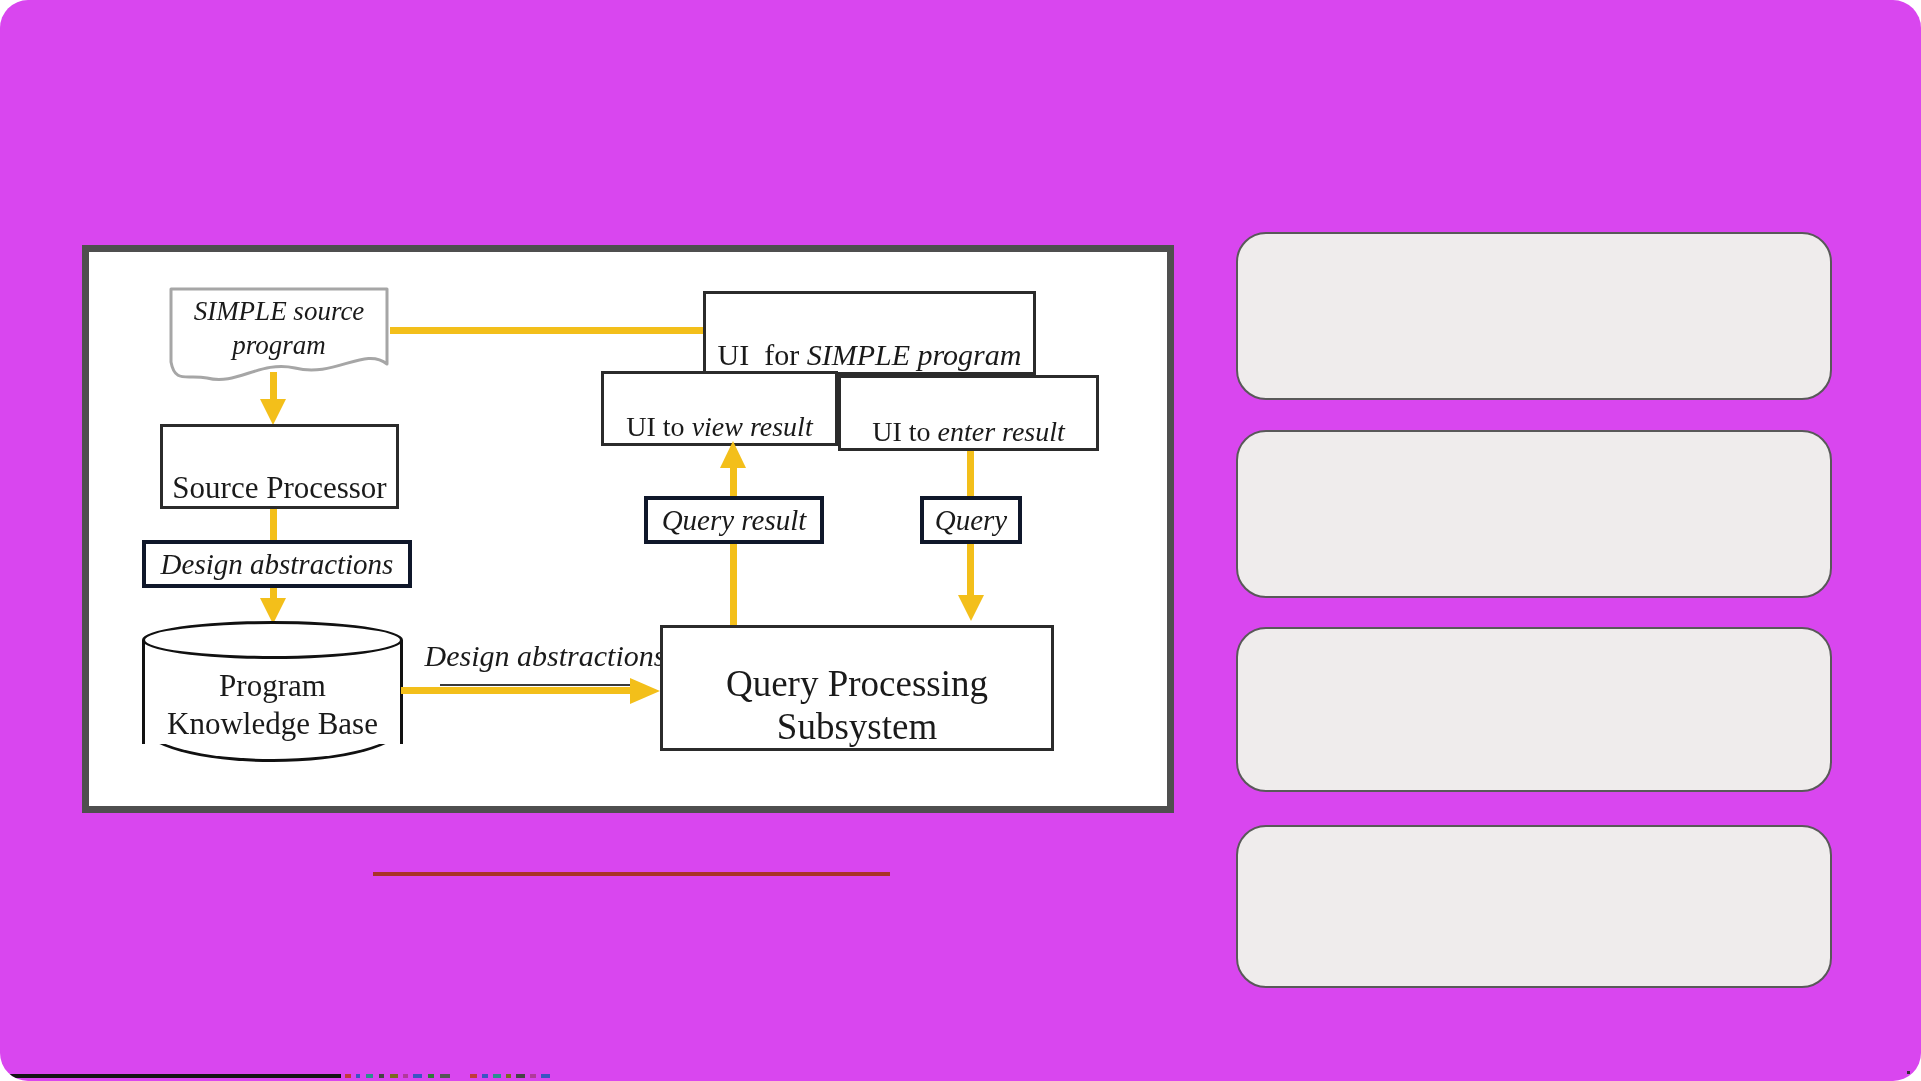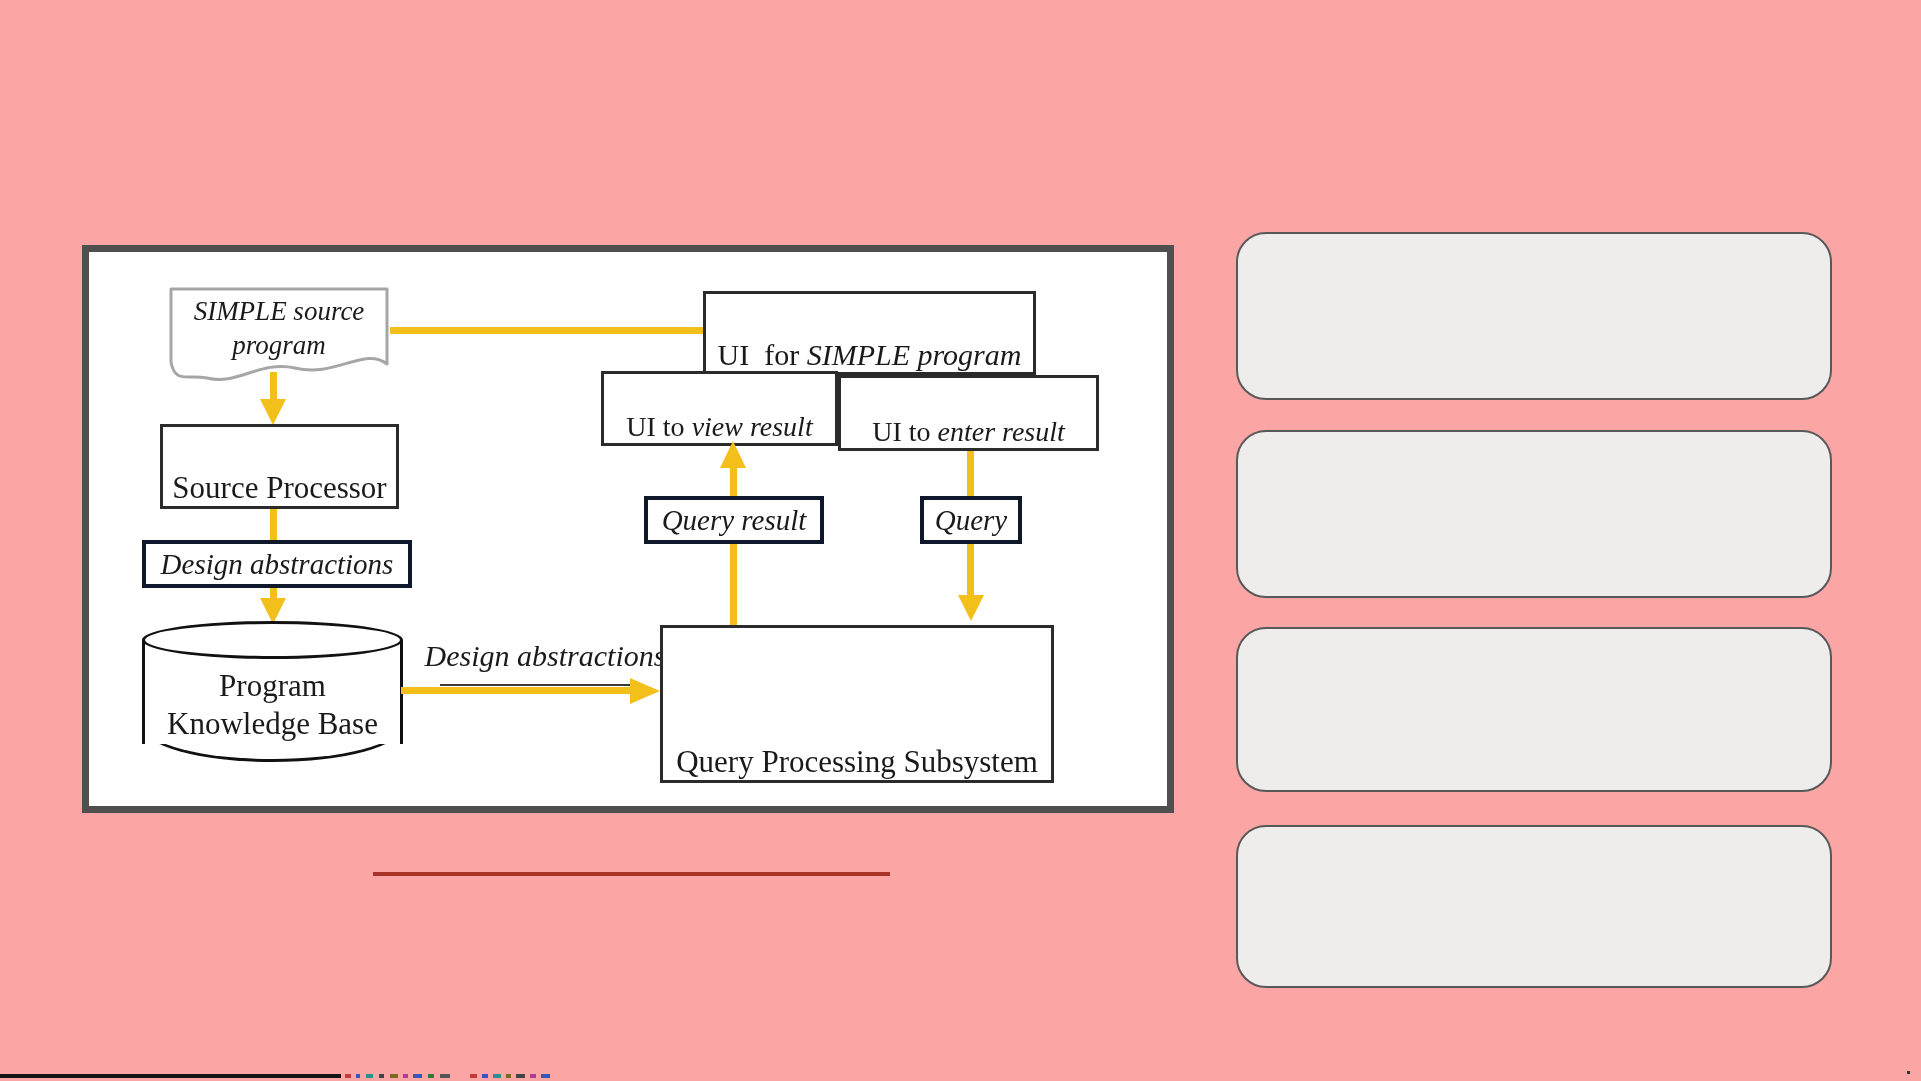--- a/index.html
+++ b/index.html
@@ -1,18 +1,18 @@
 <!DOCTYPE html>
 <html><head>
 <meta charset="utf-8">
 <style>
   * { box-sizing: border-box; margin: 0; padding: 0; }
   html,body { background:#ffffff; }
   body { font-family: "Liberation Serif", serif; color:#1a1a1a; }
-  .screen { position:relative; width:1921px; height:1081px; background:#fca5a5; overflow:hidden; }
+  .screen { position:relative; width:1921px; height:1081px; background:#d946ef; overflow:hidden;border-radius:28px; }
 
   
   .frame { position:absolute; left:82px; top:245px; width:1092px; height:568px;
            border:7px solid #4F4F4F; background:#fff; }
 
   
   .node { position:absolute; background:#fff; border:3px solid #2B2B2B;
           display:flex; align-items:flex-end; justify-content:center; text-align:center; }
   .keepsp { white-space:pre; }
   .it { font-style:italic; }
@@ -126,21 +126,21 @@
   </div>
 
   <div class="flow-text" style="left:415px; top:639px; width:260px; text-align:center;">
     <span>Design abstractions</span>
   </div>
 
   <div class="dark-edge" style="left:440px; top:684px; width:200px; height:2px;"></div>
   <div class="yl" style="left:401px; top:687px; width:230px; height:7px;"></div>
   <div class="ah ah-right" style="left:630px; top:678px;"></div>
 
-  <div class="node" style="left:660px; top:625px; width:394px; height:158px; font-size:31px;">
+  <div class="node" style="left:660px; top:625px; width:394px; height:126px; font-size:37px;">
     <span>Query Processing Subsystem</span>
   </div>
 
   <div class="ah ah-up" style="left:720px; top:441px;"></div>
   <div class="yl" style="left:730px; top:466px; width:7px; height:30px;"></div>
   <div class="yl" style="left:730px; top:544px; width:7px; height:81px;"></div>
 
   <div class="lbl" style="left:644px; top:496px; width:180px; height:48px; font-size:29px;">
     <span>Query result</span>
   </div>

